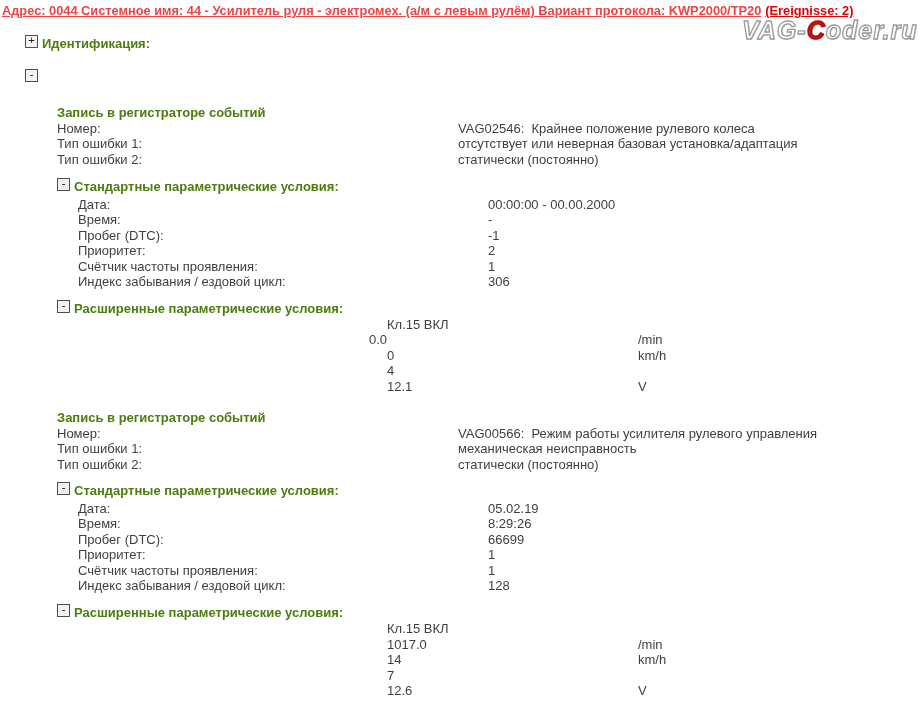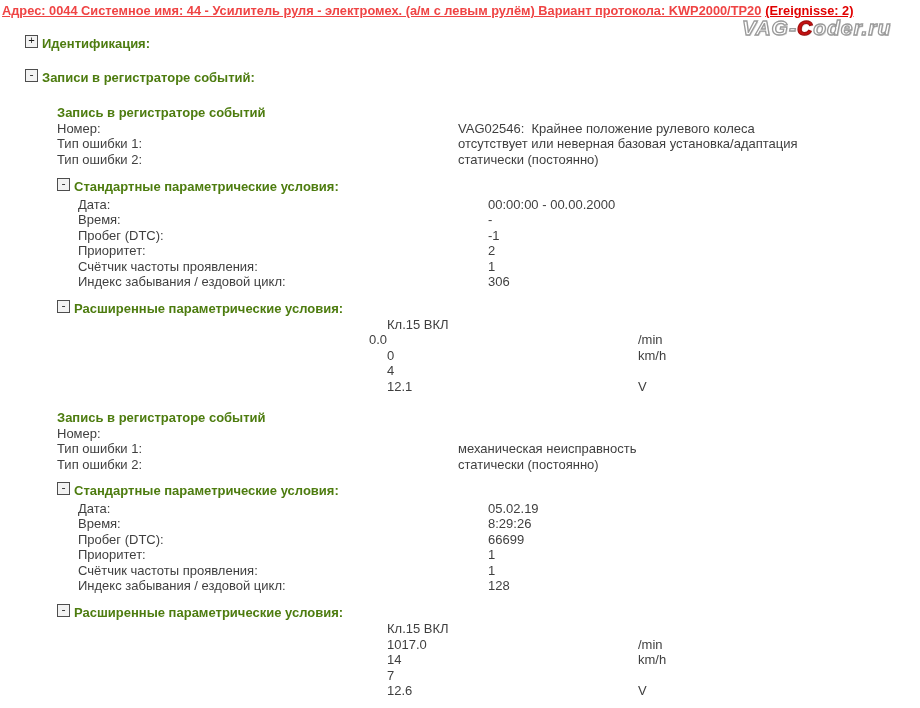--- a/index.html
+++ b/index.html
@@ -14,42 +14,41 @@
   .hdr-ev{color:#e10000;text-decoration:underline;margin-left:4px;}
   .toggle{
     position:absolute;width:13px;height:13px;box-sizing:border-box;
     border:1px solid #4d4d4d;background:#f2f2f2;color:#1a1a1a;
     font-family:"Liberation Mono",monospace;font-size:11px;line-height:11px;
     text-align:center;cursor:pointer;
   }
   .logo{
     position:absolute;left:742px;top:16px;white-space:nowrap;
     font-family:"Liberation Sans",sans-serif;font-style:italic;font-weight:bold;
-    font-size:21px;letter-spacing:1px;
+    font-size:25px;letter-spacing:1px;
     color:#ffffff;-webkit-text-stroke:1.3px #9a9a9a;
     text-shadow:1px 1px 0 #d8d8d8;
   }
   .logo-c{color:#cc1111;-webkit-text-stroke:1.3px #a30f0f;}
 </style>
 </head>
 <body>
 
 <div class="page">
 
   <div class="hdr">
     <span class="hdr-main">Адрес: 0044 Системное имя: 44 - Усилитель руля - электромех. (а/м с левым рулём) Вариант протокола: KWP2000/TP20</span><span class="hdr-ev">(Ereignisse: 2)</span>
   </div>
 
   <div class="logo"><span>VAG-</span><span class="logo-c">C</span><span>oder.ru</span></div>
 
   <div class="toggle" style="left:25px;top:35px">+</div>
   <span class="t b" style="left:42px;top:36px">Идентификация:</span>
 
   <div class="toggle" style="left:25px;top:69px">-</div>
-  <span class="t b" style="left:42px;top:70px">Записи в регистраторе событий:</span>
 
   <span class="t b" style="left:57px;top:105px">Запись в регистраторе событий</span>
 
   <span class="t" style="left:57px;top:121px">Номер:</span>
   <span class="t" style="left:458px;top:121px">VAG02546:  Крайнее положение рулевого колеса</span>
   <span class="t" style="left:57px;top:136px">Тип ошибки 1:</span>
   <span class="t" style="left:458px;top:136px">отсутствует или неверная базовая установка/адаптация</span>
   <span class="t" style="left:57px;top:152px">Тип ошибки 2:</span>
   <span class="t" style="left:458px;top:152px">статически (постоянно)</span>
 
@@ -78,20 +77,21 @@
   <span class="t" style="left:387px;top:348px">0</span>
   <span class="t" style="left:638px;top:348px">km/h</span>
   <span class="t" style="left:387px;top:363px">4</span>
   <span class="t" style="left:638px;top:363px"></span>
   <span class="t" style="left:387px;top:379px">12.1</span>
   <span class="t" style="left:638px;top:379px">V</span>
 
   <span class="t b" style="left:57px;top:410px">Запись в регистраторе событий</span>
 
   <span class="t" style="left:57px;top:426px">Номер:</span>
+  <span class="t" style="left:458px;top:426px">VAG00566:  Режим работы усилителя рулевого управления</span>
   <span class="t" style="left:57px;top:441px">Тип ошибки 1:</span>
   <span class="t" style="left:458px;top:441px">механическая неисправность</span>
   <span class="t" style="left:57px;top:457px">Тип ошибки 2:</span>
   <span class="t" style="left:458px;top:457px">статически (постоянно)</span>
 
   <div class="toggle" style="left:57px;top:482px">-</div>
   <span class="t b" style="left:74px;top:483px">Стандартные параметрические условия:</span>
 
   <span class="t" style="left:78px;top:501px">Дата:</span>
   <span class="t" style="left:488px;top:501px">05.02.19</span>

